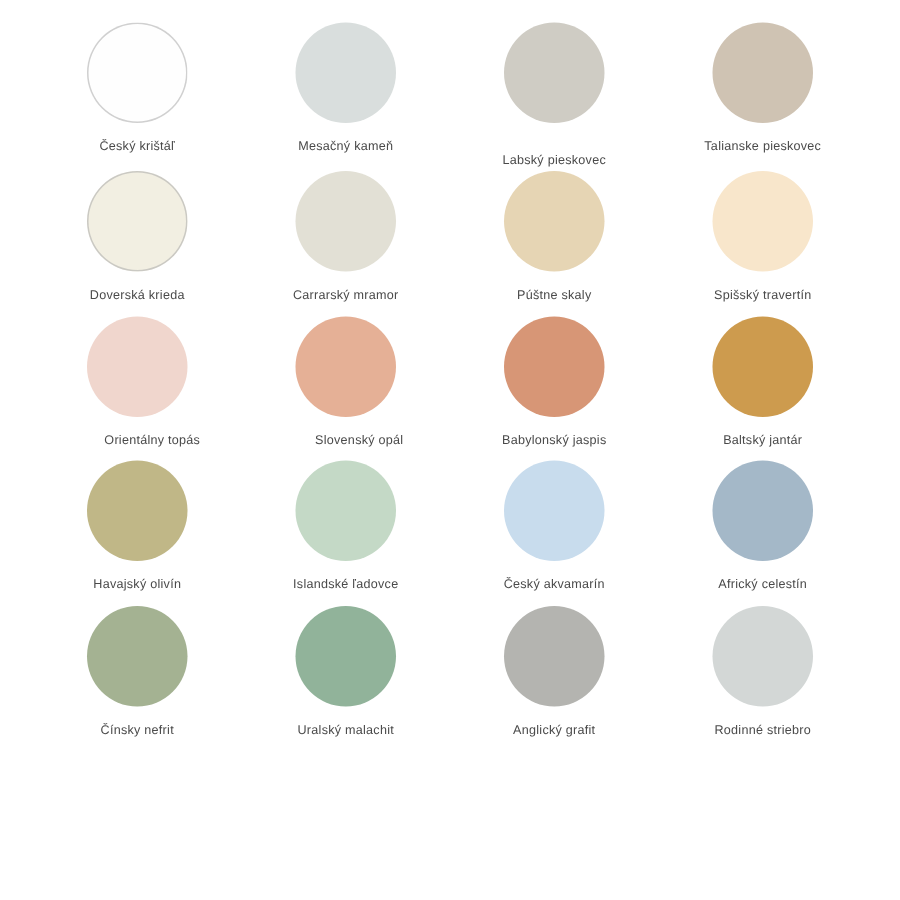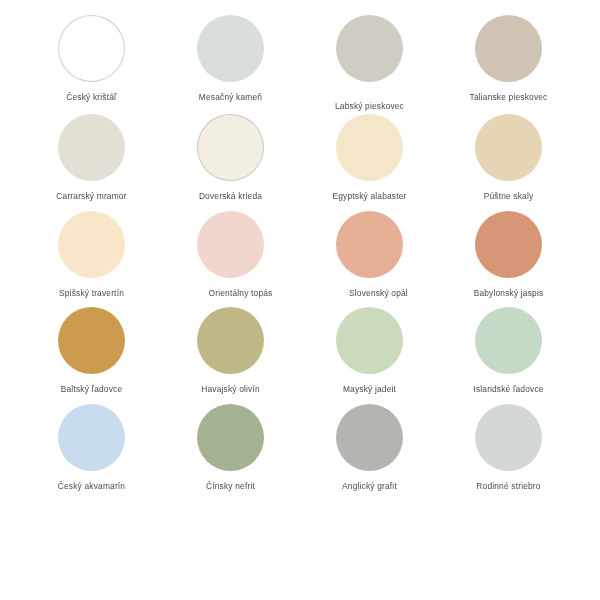--- a/index.html
+++ b/index.html
@@ -71,30 +71,26 @@
     </div>
     <div class="swatch-cell">
       <div class="swatch-disc" style="background-color: rgb(207, 204, 196);"></div>
       <div class="swatch-label" style="color: rgb(74, 74, 74); margin-top: 20px;">Labský pieskovec</div>
     </div>
     <div class="swatch-cell">
       <div class="swatch-disc" style="background-color: rgb(207, 195, 179);"></div>
       <div class="swatch-label" style="color: rgb(74, 74, 74);">Talianske pieskovec</div>
     </div>
     <div class="swatch-cell">
-      <div class="swatch-disc" style="background-color: rgb(226, 224, 213);"></div>
-      <div class="swatch-label" style="color: rgb(74, 74, 74);">Carrarský mramor</div>
-    </div>
-    <div class="swatch-cell">
       <div class="swatch-disc outlined" style="background-color: rgb(242, 239, 226);"></div>
       <div class="swatch-label" style="color: rgb(74, 74, 74);">Doverská krieda</div>
     </div>
     <div class="swatch-cell">
-      <div class="swatch-disc" style="background-color: rgb(244, 230, 201);"></div>
-      <div class="swatch-label" style="color: rgb(74, 74, 74);">Egyptský alabaster</div>
+      <div class="swatch-disc" style="background-color: rgb(226, 224, 213);"></div>
+      <div class="swatch-label" style="color: rgb(74, 74, 74);">Carrarský mramor</div>
     </div>
     <div class="swatch-cell">
       <div class="swatch-disc" style="background-color: rgb(230, 213, 180);"></div>
       <div class="swatch-label" style="color: rgb(74, 74, 74);">Púštne skaly</div>
     </div>
     <div class="swatch-cell">
       <div class="swatch-disc" style="background-color: rgb(248, 230, 203);"></div>
       <div class="swatch-label" style="color: rgb(74, 74, 74);">Spišský travertín</div>
     </div>
     <div class="swatch-cell">
@@ -104,41 +100,45 @@
     <div class="swatch-cell">
       <div class="swatch-disc" style="background-color: rgb(229, 176, 150);"></div>
       <div class="swatch-label" style="color: rgb(74, 74, 74); margin-left: 18px;">Slovenský opál</div>
     </div>
     <div class="swatch-cell">
       <div class="swatch-disc" style="background-color: rgb(215, 150, 118);"></div>
       <div class="swatch-label" style="color: rgb(74, 74, 74);">Babylonský jaspis</div>
     </div>
     <div class="swatch-cell">
       <div class="swatch-disc" style="background-color: rgb(205, 155, 78);"></div>
-      <div class="swatch-label" style="color: rgb(74, 74, 74);">Baltský ľadovce</div>
+      <div class="swatch-label" style="color: rgb(74, 74, 74);">Baltský jantár</div>
     </div>
     <div class="swatch-cell">
       <div class="swatch-disc" style="background-color: rgb(192, 183, 135);"></div>
       <div class="swatch-label" style="color: rgb(74, 74, 74);">Havajský olivín</div>
-    </div>
-    <div class="swatch-cell">
-      <div class="swatch-disc" style="background-color: rgb(203, 217, 189);"></div>
-      <div class="swatch-label" style="color: rgb(74, 74, 74);">Mayský jadeit</div>
     </div>
     <div class="swatch-cell">
       <div class="swatch-disc" style="background-color: rgb(196, 217, 198);"></div>
       <div class="swatch-label" style="color: rgb(74, 74, 74);">Islandské ľadovce</div>
     </div>
     <div class="swatch-cell">
       <div class="swatch-disc" style="background-color: rgb(200, 220, 237);"></div>
       <div class="swatch-label" style="color: rgb(74, 74, 74);">Český akvamarín</div>
     </div>
     <div class="swatch-cell">
+      <div class="swatch-disc" style="background-color: rgb(164, 184, 200);"></div>
+      <div class="swatch-label" style="color: rgb(74, 74, 74);">Africký celestín</div>
+    </div>
+    <div class="swatch-cell">
       <div class="swatch-disc" style="background-color: rgb(164, 178, 146);"></div>
       <div class="swatch-label" style="color: rgb(74, 74, 74);">Čínsky nefrit</div>
+    </div>
+    <div class="swatch-cell">
+      <div class="swatch-disc" style="background-color: rgb(145, 179, 154);"></div>
+      <div class="swatch-label" style="color: rgb(74, 74, 74);">Uralský malachit</div>
     </div>
     <div class="swatch-cell">
       <div class="swatch-disc" style="background-color: rgb(180, 180, 176);"></div>
       <div class="swatch-label" style="color: rgb(74, 74, 74);">Anglický grafit</div>
     </div>
     <div class="swatch-cell">
       <div class="swatch-disc" style="background-color: rgb(211, 215, 214);"></div>
       <div class="swatch-label" style="color: rgb(74, 74, 74);">Rodinné striebro</div>
     </div>
   </div>

